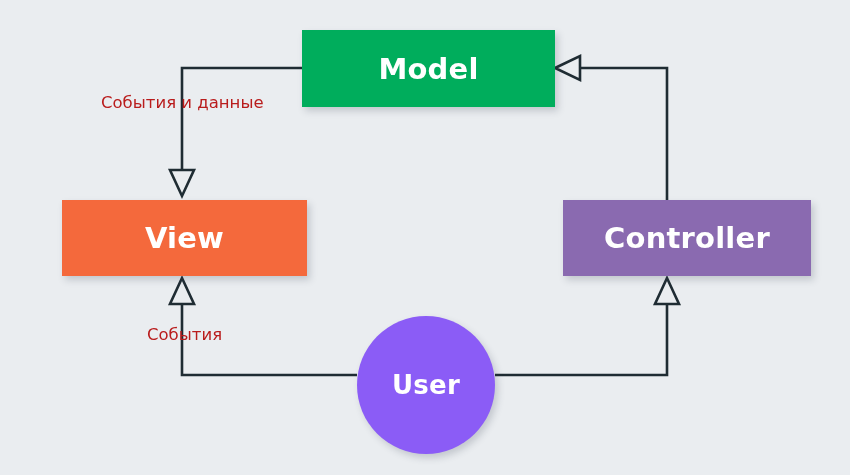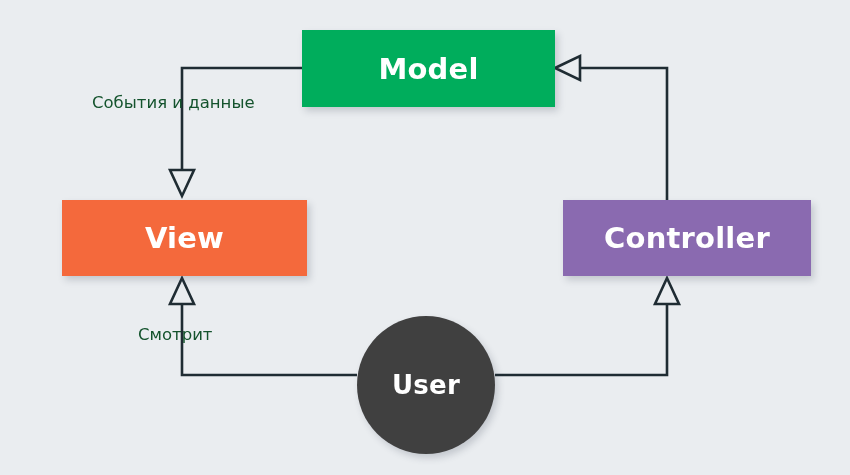--- a/index.html
+++ b/index.html
@@ -62,24 +62,25 @@
     margin-left: 21px;
   }
   #node-user {
     left: 357px;
     top: 316px;
     width: 138px;
     height: 138px;
   }
   .edge-label {
     position: absolute;
-    color: #14532d;
+    color: #b91c1c;
     font-size: 16.5px;
     white-space: nowrap;
     font-family: "DejaVu Sans", sans-serif;
+    margin-left: 9px;
   }
   #label-events {
     left: 92px;
     top: 93px;
   }
   #label-changes {
     left: 611px;
     top: 93px;
   }
   #label-watches {
@@ -116,23 +117,23 @@
   </div>
 
   <div class="node node-rect" id="node-view" style="background:#f4693c">
     <span>View</span>
   </div>
 
   <div class="node node-rect" id="node-controller" style="background:#8a6ab0">
     <span>Controller</span>
   </div>
 
-  <div class="node node-circle" id="node-user" style="background:#404040">
+  <div class="node node-circle" id="node-user" style="background:#8b5cf6">
     <span>User</span>
   </div>
 
   <div class="edge-label" id="label-events">События и данные</div>
 
 
-  <div class="edge-label" id="label-watches">Смотрит</div>
+  <div class="edge-label" id="label-watches">События</div>
 
 
 </div>
 
 </body></html>

